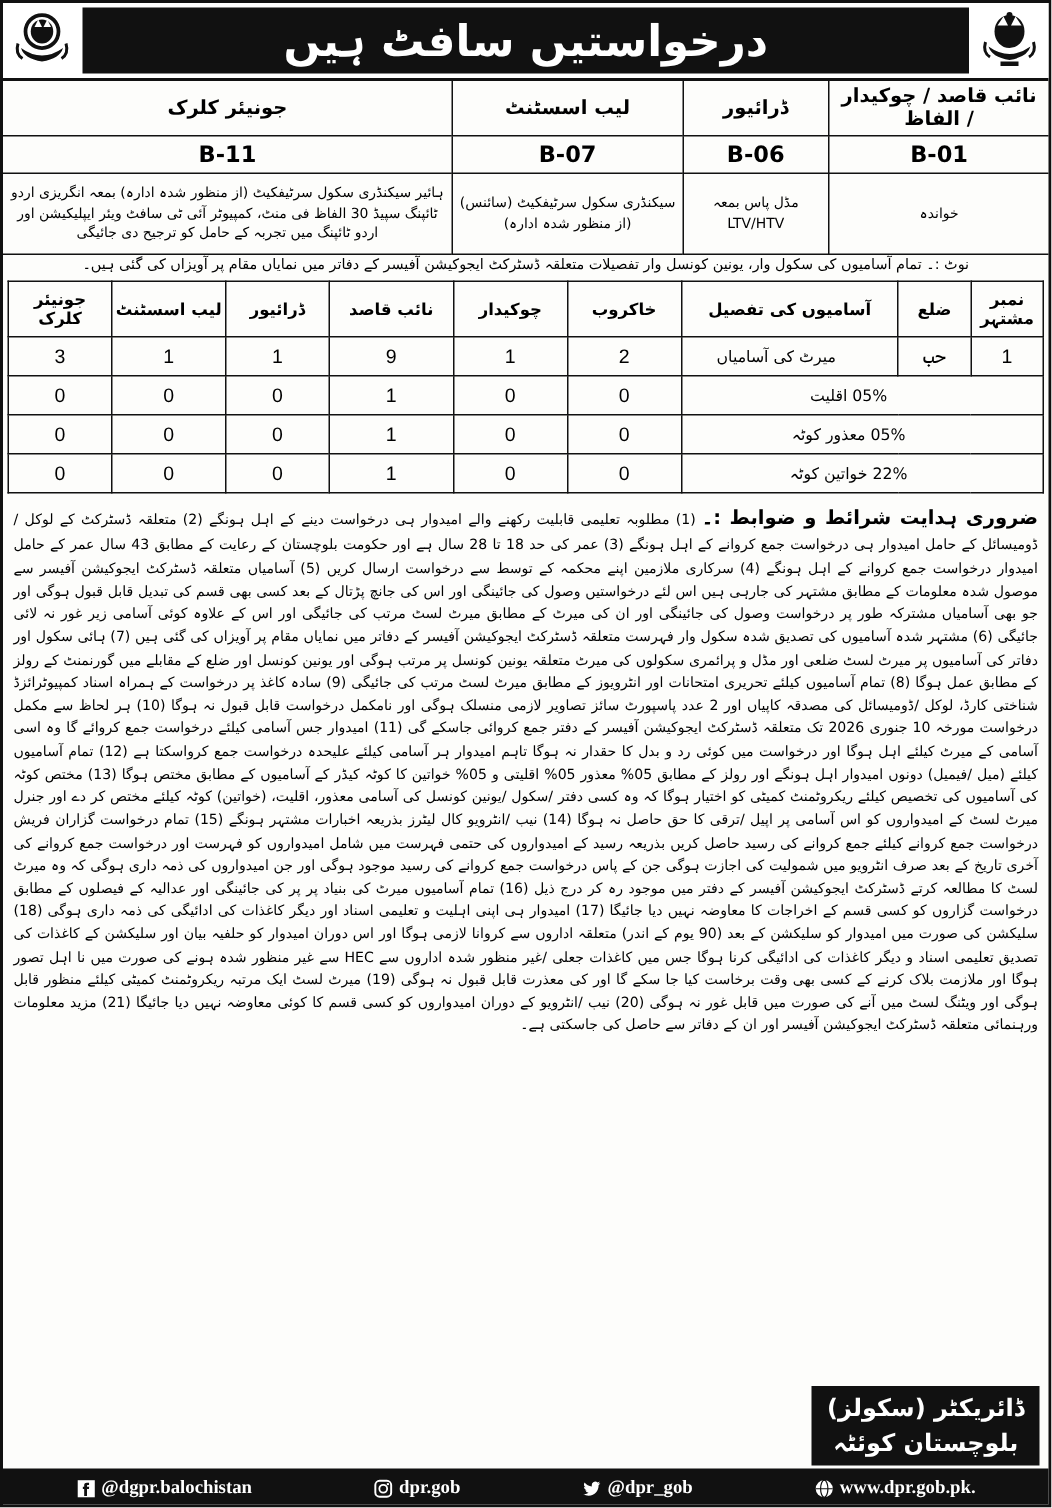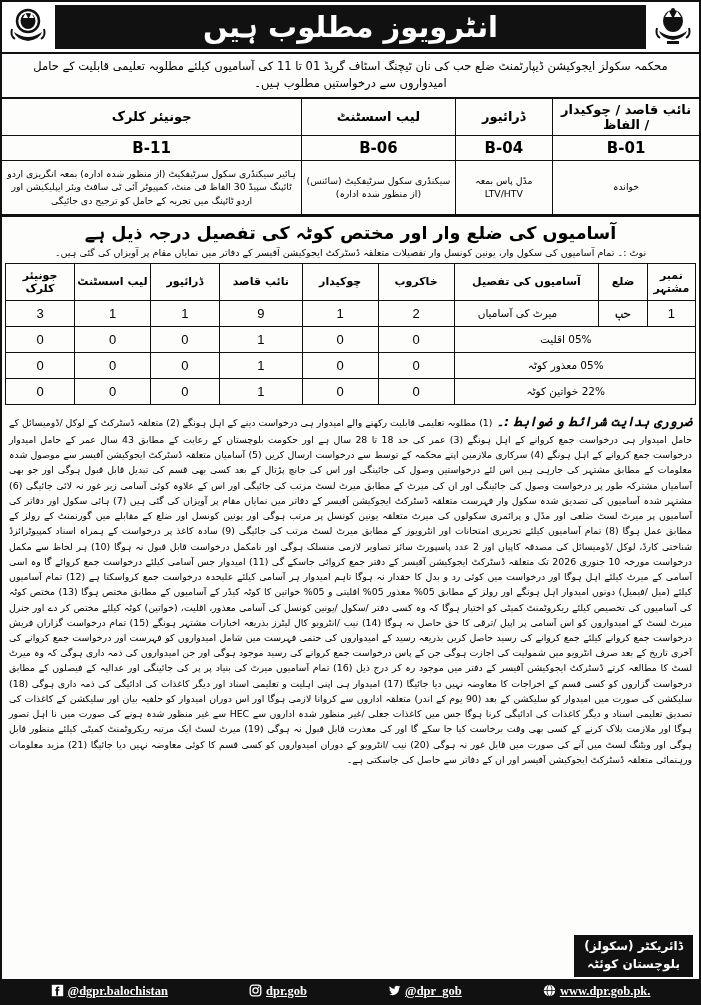--- a/index.html
+++ b/index.html
@@ -148,38 +148,37 @@
     font-size: 9.4px;
     line-height: 1.62;
     text-align: justify;
     font-family: "DejaVu Sans", "Liberation Sans", sans-serif;
     overflow: hidden;
   }
   .terms-title {
     font-size: 13px;
     font-weight: bold;
     margin-left: 4px;
-    font-style: italic;
   }
   .terms-body { display: inline; }
 
   
   .sig-row {
     display: flex;
     align-items: flex-end;
     justify-content: space-between;
     padding: 0 6px 2px;
     flex: 0 0 auto;
   }
   .sig-block {
     background: #111;
     color: #fff;
     padding: 3px 10px 4px;
     text-align: center;
-    font-size: 12px;
+    font-size: 16px;
     line-height: 1.45;
     font-weight: bold;
     letter-spacing: 2px;
     font-family: "DejaVu Sans", "Liberation Sans", sans-serif;
   }
   .prq {
     font-size: 16px;
     font-weight: bold;
     font-family: "Liberation Sans", sans-serif;
     letter-spacing: -0.3px;
@@ -194,27 +193,26 @@
     display: flex;
     align-items: center;
     justify-content: space-around;
     flex-direction: row-reverse;
     padding: 0 8px;
     flex: 0 0 auto;
     direction: ltr;
   }
   .foot-item {
     display: flex;
-    align-items: flex-start;
+    align-items: flex-end;
     gap: 4px;
     font-size: 12.5px;
     font-weight: bold;
     font-family: "Liberation Serif", serif;
     white-space: nowrap;
-    text-decoration: underline;
   }
   .foot-icon {
     width: 13px; height: 13px;
     display: inline-flex;
     align-items: center;
     justify-content: center;
     flex: 0 0 13px;
   }
   .foot-icon svg { width: 13px; height: 13px; display: block; }
 </style>
@@ -231,61 +229,59 @@
         <path d="M14 12 L18 6 L21 12 Z" fill="#fff"></path>
         <path d="M23 12 L26 6 L30 12 Z" fill="#fff"></path>
         <circle cx="22" cy="5" r="2" fill="#111"></circle>
         <path d="M8 26 Q22 36 36 26 Q34 33 22 35 Q10 33 8 26 Z" fill="#111"></path>
         <path d="M6 23 Q4 30 9 33" stroke="#111" stroke-width="2" fill="none"></path>
         <path d="M38 23 Q40 30 35 33" stroke="#111" stroke-width="2" fill="none"></path>
         <rect x="16" y="36" width="12" height="3" fill="#111"></rect>
       </svg>
     </span>
 
-    <div class="title-bar">انٹرویوز مطلوب ہیں</div>
+    <div class="title-bar">درخواستیں سافٹ ہیں</div>
 
     <span class="emblem">
       <svg viewBox="0 0 44 44" aria-hidden="true">
         <circle cx="22" cy="16" r="11" fill="none" stroke="#111" stroke-width="2.5"></circle>
         <ellipse cx="22" cy="16" rx="7.5" ry="8" fill="#111"></ellipse>
         <path d="M17 13 L19.5 8 L22 13 Z" fill="#fff"></path>
         <path d="M23 13 L25.5 8 L28 13 Z" fill="#fff"></path>
         <path d="M8 27 Q22 37 36 27 Q34 34 22 36 Q10 34 8 27 Z" fill="#111"></path>
         <path d="M6 24 Q4 31 9 34" stroke="#111" stroke-width="2" fill="none"></path>
         <path d="M38 24 Q40 31 35 34" stroke="#111" stroke-width="2" fill="none"></path>
       </svg>
     </span>
   </div>
 
-  <div class="subtitle">محکمہ سکولز ایجوکیشن ڈیپارٹمنٹ ضلع حب کی نان ٹیچنگ اسٹاف گریڈ 01 تا 11 کی آسامیوں کیلئے مطلوبہ تعلیمی قابلیت کے حامل امیدواروں سے درخواستیں مطلوب ہیں۔</div>
 
   <table class="posts-table">
     <tbody>
       <tr>
         <td class="post-name" style="width:21%">نائب قاصد / چوکیدار / الفاظ</td>
         <td class="post-name" style="width:14%">ڈرائیور</td>
         <td class="post-name" style="width:22%">لیب اسسٹنٹ</td>
         <td class="post-name" style="width:43%">جونیئر کلرک</td>
       </tr>
       <tr>
         <td class="post-grade">B-01</td>
-        <td class="post-grade">B-04</td>
         <td class="post-grade">B-06</td>
+        <td class="post-grade">B-07</td>
         <td class="post-grade">B-11</td>
       </tr>
       <tr>
         <td class="post-qual">خواندہ</td>
         <td class="post-qual">مڈل پاس بمعہ LTV/HTV</td>
         <td class="post-qual">سیکنڈری سکول سرٹیفکیٹ (سائنس) (از منظور شدہ ادارہ)</td>
         <td class="post-qual">ہائیر سیکنڈری سکول سرٹیفکیٹ (از منظور شدہ ادارہ) بمعہ انگریزی اردو ٹائپنگ سپیڈ 30 الفاظ فی منٹ، کمپیوٹر آئی ٹی سافٹ ویئر ایپلیکیشن اور اردو ٹائپنگ میں تجربہ کے حامل کو ترجیح دی جائیگی</td>
       </tr>
     </tbody>
   </table>
 
-  <div class="section-heading">آسامیوں کی ضلع وار اور مختص کوٹہ کی تفصیل درجہ ذیل ہے</div>
   <div class="note-line">نوٹ :۔ تمام آسامیوں کی سکول وار، یونین کونسل وار تفصیلات متعلقہ ڈسٹرکٹ ایجوکیشن آفیسر کے دفاتر میں نمایاں مقام پر آویزاں کی گئی ہیں۔</div>
 
   <div class="quota-wrap">
     <table class="quota-table">
       <thead>
         <tr>
           <th style="width:7%">نمبر مشتہر</th>
           <th style="width:7%">ضلع</th>
           <th style="width:21%">آسامیوں کی تفصیل</th>
           <th style="width:11%">خاکروب</th>

